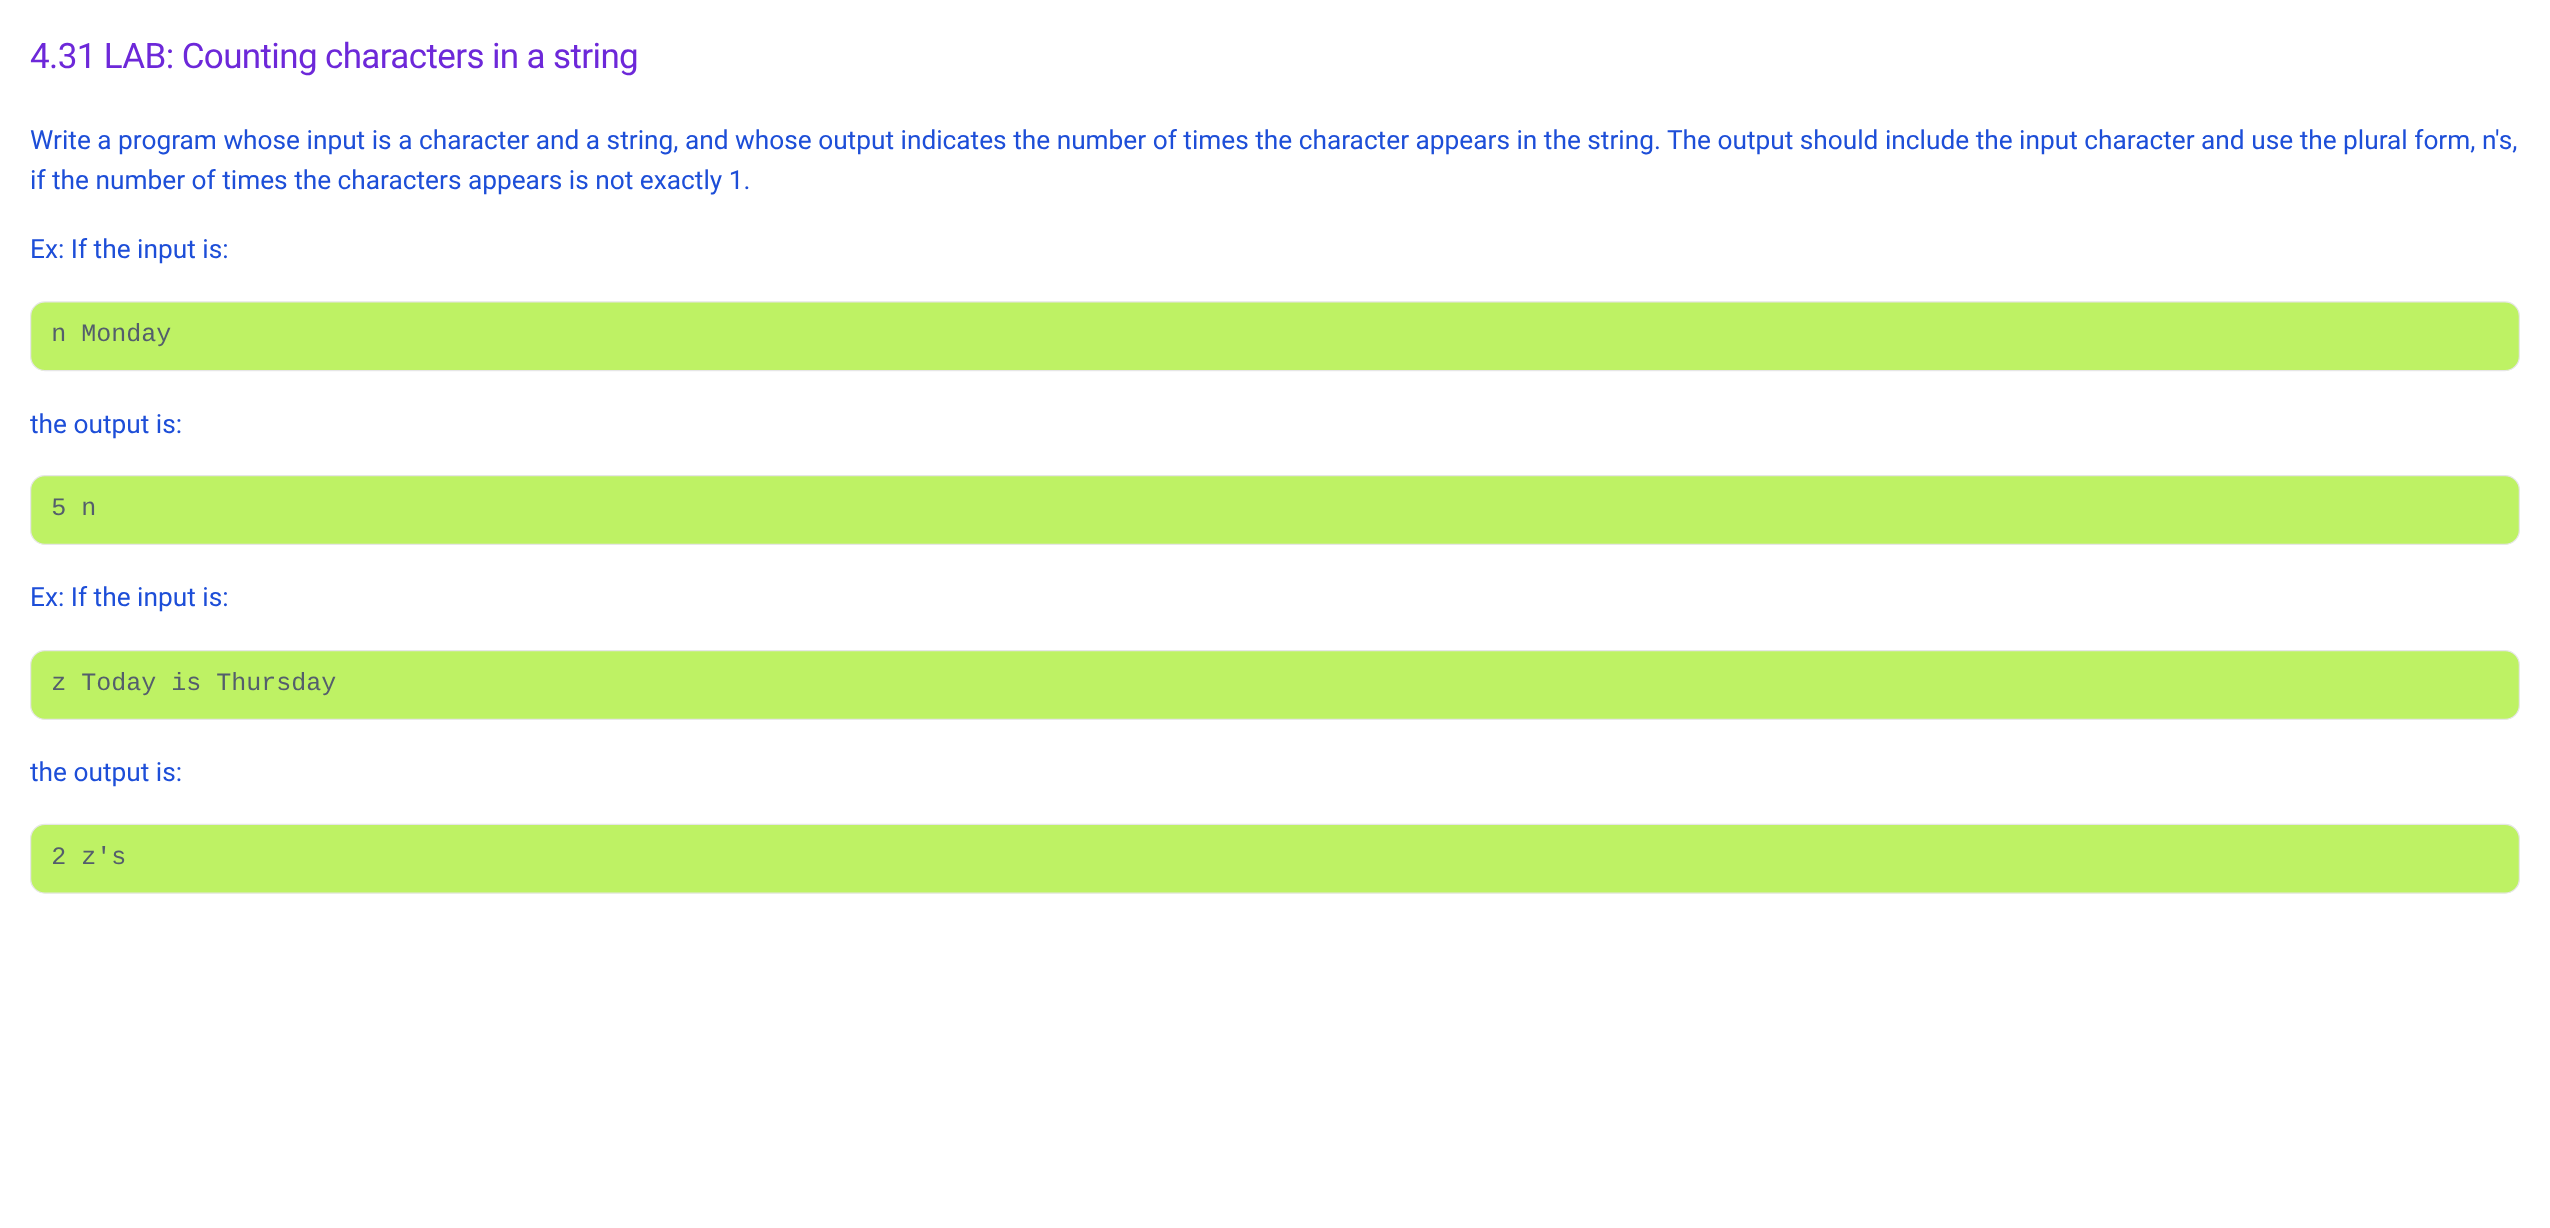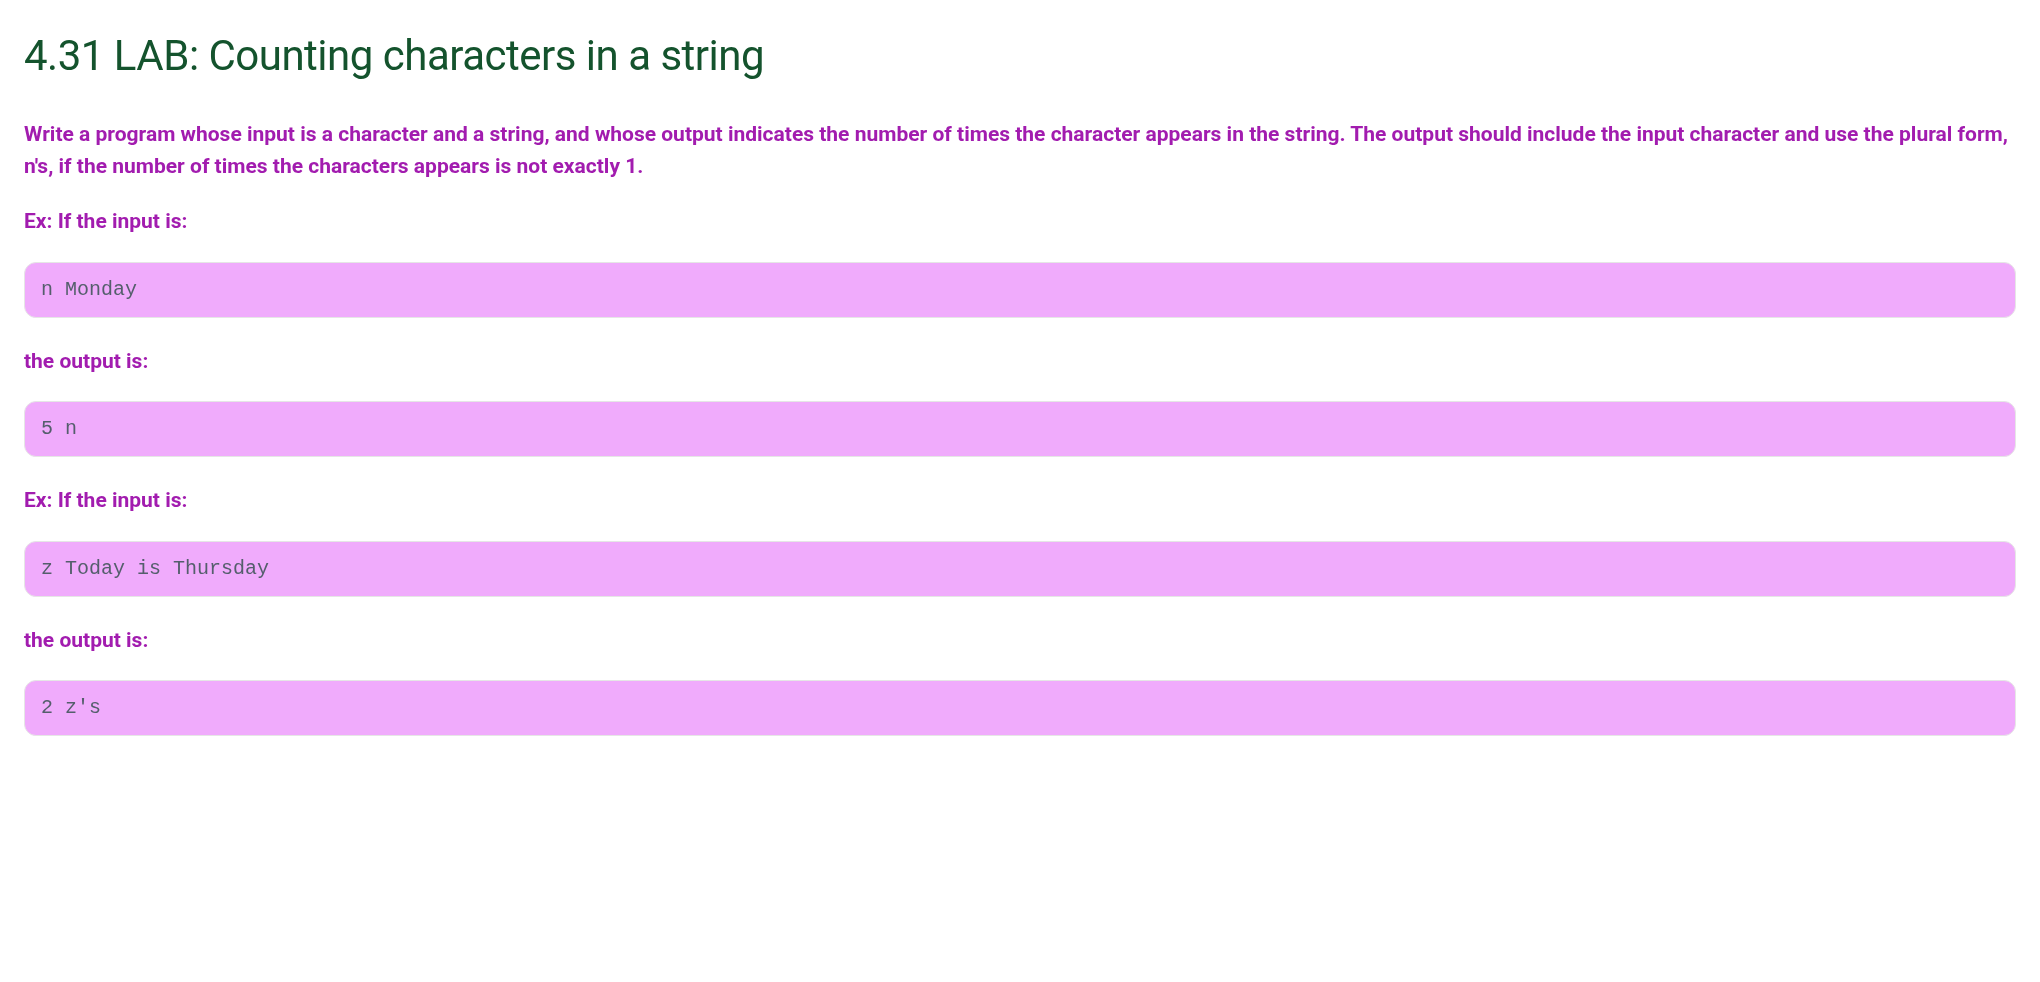--- a/index.html
+++ b/index.html
@@ -9,33 +9,33 @@
     }
     body {
       font-family: -apple-system, BlinkMacSystemFont, "Segoe UI", Roboto, "Helvetica Neue", Arial, sans-serif;
       background: #ffffff;
       color: #545e6c;
       padding: 24px;
       font-size: 21px;
       line-height: 1.5;
     }
     h1 {
-      font-size: 42px;
+      font-size: 28px;
       font-weight: 400;
-      color: #14532d;
+      color: #6d28d9;
       margin-bottom: 32px;
       letter-spacing: -0.5px;
     }
     p {
       margin-bottom: 24px;
-      color: #a21caf;
-      font-weight: 700;
+      color: #1d4ed8;
+      font-weight: 400;
     }
     pre {
-      background: #f0abfc;
+      background: #bef264;
       border: 1px solid #e6e6e6;
       padding: 12px 16px;
       margin-bottom: 28px;
       font-family: "Courier New", Courier, monospace;
       font-size: 20px;
       color: #545e6c;
       border-radius: 12px;
       white-space: pre-wrap;
       word-wrap: break-word;
     }

